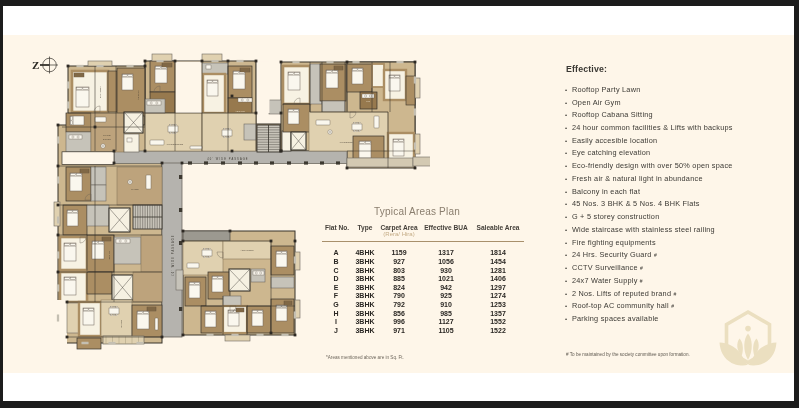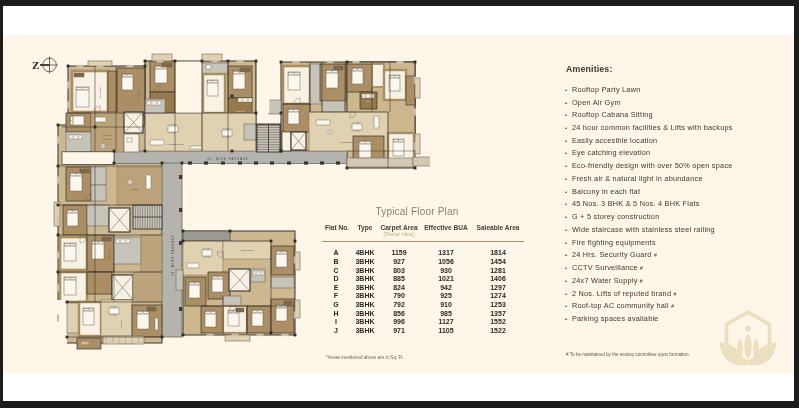--- a/index.html
+++ b/index.html
@@ -848,21 +848,21 @@
 </svg>
 
 <svg class="abs" style="left:28px;top:52px;" width="34" height="26" viewBox="0 0 34 26">
   <circle cx="21.5" cy="13" r="6.8" fill="none" stroke="#35312b" stroke-width="0.7"></circle>
   <line x1="21.5" y1="4.5" x2="21.5" y2="21.5" stroke="#35312b" stroke-width="0.7"></line>
   <line x1="21.5" y1="13" x2="30" y2="13" stroke="#35312b" stroke-width="0.7"></line>
   <line x1="12" y1="13" x2="21.5" y2="13" stroke="#35312b" stroke-width="1.8"></line>
   <text x="4" y="17" font-size="11" font-weight="bold" fill="#2b2823" font-family="Liberation Serif, serif">Z</text>
 </svg>
 
-<div class="abs" style="left:317px;top:206px;width:200px;text-align:center;font-size:10px;color:#8a7e6e;letter-spacing:0.2px;">Typical Floor Plan</div>
+<div class="abs" style="left:317px;top:206px;width:200px;text-align:center;font-size:10px;color:#8a7e6e;letter-spacing:0.2px;">Typical Areas Plan</div>
 
 <div class="abs" style="left:325px;top:224px;font-size:6.6px;font-weight:bold;color:#45403a;">Flat No.</div>
 
 <div class="abs" style="left:352px;top:224px;width:26px;text-align:center;font-size:6.6px;font-weight:bold;color:#45403a;">Type</div>
 
 <div class="abs" style="left:377px;top:224px;width:44px;text-align:center;font-size:6.6px;font-weight:bold;color:#45403a;">Carpet Area</div>
 
 <div class="abs" style="left:377px;top:231px;width:44px;text-align:center;font-size:6px;color:#c5ad87;">(Rera/ Hira)</div>
 
 <div class="abs" style="left:424px;top:224px;width:44px;text-align:center;font-size:6.6px;font-weight:bold;color:#45403a;">Effective BUA</div>
@@ -926,21 +926,21 @@
 <div class="abs" style="left:475px;top:318.2px;width:46px;text-align:center;font-size:7px;font-weight:bold;color:#2a2723;">1552</div>
 
 <div class="abs" style="left:325px;top:326.9px;width:22px;text-align:center;font-size:7px;font-weight:bold;color:#2a2723;">J</div>
 <div class="abs" style="left:351px;top:326.9px;width:28px;text-align:center;font-size:7px;font-weight:bold;color:#2a2723;">3BHK</div>
 <div class="abs" style="left:377px;top:326.9px;width:44px;text-align:center;font-size:7px;font-weight:bold;color:#2a2723;">971</div>
 <div class="abs" style="left:424px;top:326.9px;width:44px;text-align:center;font-size:7px;font-weight:bold;color:#2a2723;">1105</div>
 <div class="abs" style="left:475px;top:326.9px;width:46px;text-align:center;font-size:7px;font-weight:bold;color:#2a2723;">1522</div>
 
 <div class="abs" style="left:326px;top:355px;font-size:4.6px;color:#6e675d;">*Areas mentioned above are in Sq. Ft.</div>
 
-<div class="abs" style="left:566px;top:64px;font-size:8.8px;font-weight:bold;color:#3a3833;letter-spacing:0.15px;">Amenities:</div>
+<div class="abs" style="left:566px;top:64px;font-size:8.8px;font-weight:bold;color:#3a3833;letter-spacing:0.15px;">Effective:</div>
 
 <div class="abs" style="left:565px;top:84.7px;font-size:7.3px;color:#3a3833;letter-spacing:0.25px;"><span style="font-size:6px;vertical-align:0.5px;">•</span>&nbsp; Rooftop Party Lawn</div>
 
 <div class="abs" style="left:565px;top:97.5px;font-size:7.3px;color:#3a3833;letter-spacing:0.25px;"><span style="font-size:6px;vertical-align:0.5px;">•</span>&nbsp; Open Air Gym</div>
 
 <div class="abs" style="left:565px;top:110.2px;font-size:7.3px;color:#3a3833;letter-spacing:0.25px;"><span style="font-size:6px;vertical-align:0.5px;">•</span>&nbsp; Rooftop Cabana Sitting</div>
 
 <div class="abs" style="left:565px;top:123.0px;font-size:7.3px;color:#3a3833;letter-spacing:0.25px;"><span style="font-size:6px;vertical-align:0.5px;">•</span>&nbsp; 24 hour common facilities &amp; Lifts with backups</div>
 
 <div class="abs" style="left:565px;top:135.7px;font-size:7.3px;color:#3a3833;letter-spacing:0.25px;"><span style="font-size:6px;vertical-align:0.5px;">•</span>&nbsp; Easily accesible location</div>

